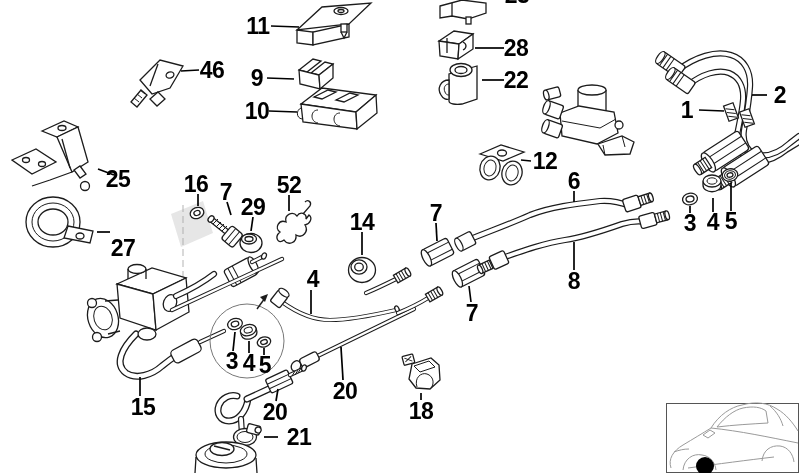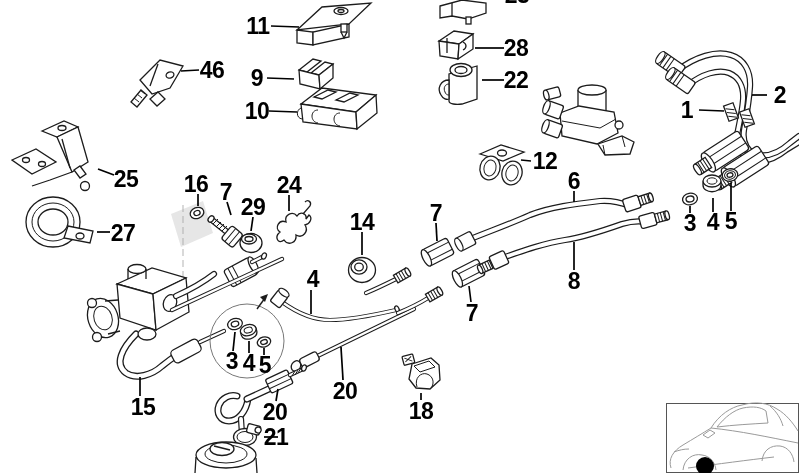--- a/index.html
+++ b/index.html
@@ -476,37 +476,37 @@
   <div class="callout" style="left:517px;top:-5px">23</div>
   <div class="callout" style="left:258px;top:26px">11</div>
   <div class="callout" style="left:516px;top:48px">28</div>
   <div class="callout" style="left:516px;top:80px">22</div>
   <div class="callout" style="left:212px;top:70px">46</div>
   <div class="callout" style="left:257px;top:78px">9</div>
   <div class="callout" style="left:257px;top:111px">10</div>
   <div class="callout" style="left:687px;top:110px">1</div>
   <div class="callout" style="left:780px;top:95px">2</div>
   <div class="callout" style="left:545px;top:161px">12</div>
-  <div class="callout" style="left:126px;top:179px">25</div>
-  <div class="callout" style="left:123px;top:233px">27</div>
+  <div class="callout" style="left:118px;top:179px">25</div>
+  <div class="callout" style="left:123px;top:248px">27</div>
   <div class="callout" style="left:196px;top:184px">16</div>
   <div class="callout" style="left:226px;top:192px">7</div>
   <div class="callout" style="left:253px;top:207px">29</div>
-  <div class="callout" style="left:289px;top:185px">24</div>
+  <div class="callout" style="left:289px;top:185px">52</div>
   <div class="callout" style="left:362px;top:222px">14</div>
   <div class="callout" style="left:313px;top:279px">4</div>
   <div class="callout" style="left:574px;top:181px">6</div>
   <div class="callout" style="left:436px;top:213px">7</div>
   <div class="callout" style="left:574px;top:281px">8</div>
   <div class="callout" style="left:472px;top:313px">7</div>
   <div class="callout" style="left:690px;top:223px">3</div>
   <div class="callout" style="left:713px;top:222px">4</div>
   <div class="callout" style="left:731px;top:221px">5</div>
   <div class="callout" style="left:232px;top:361px">3</div>
   <div class="callout" style="left:249px;top:363px">4</div>
   <div class="callout" style="left:265px;top:365px">5</div>
   <div class="callout" style="left:143px;top:407px">15</div>
   <div class="callout" style="left:345px;top:391px">20</div>
   <div class="callout" style="left:421px;top:411px">18</div>
   <div class="callout" style="left:275px;top:412px">20</div>
-  <div class="callout" style="left:276px;top:437px">21</div>
+  <div class="callout" style="left:299px;top:437px">21</div>
 
 </div>
 
 </body></html>

